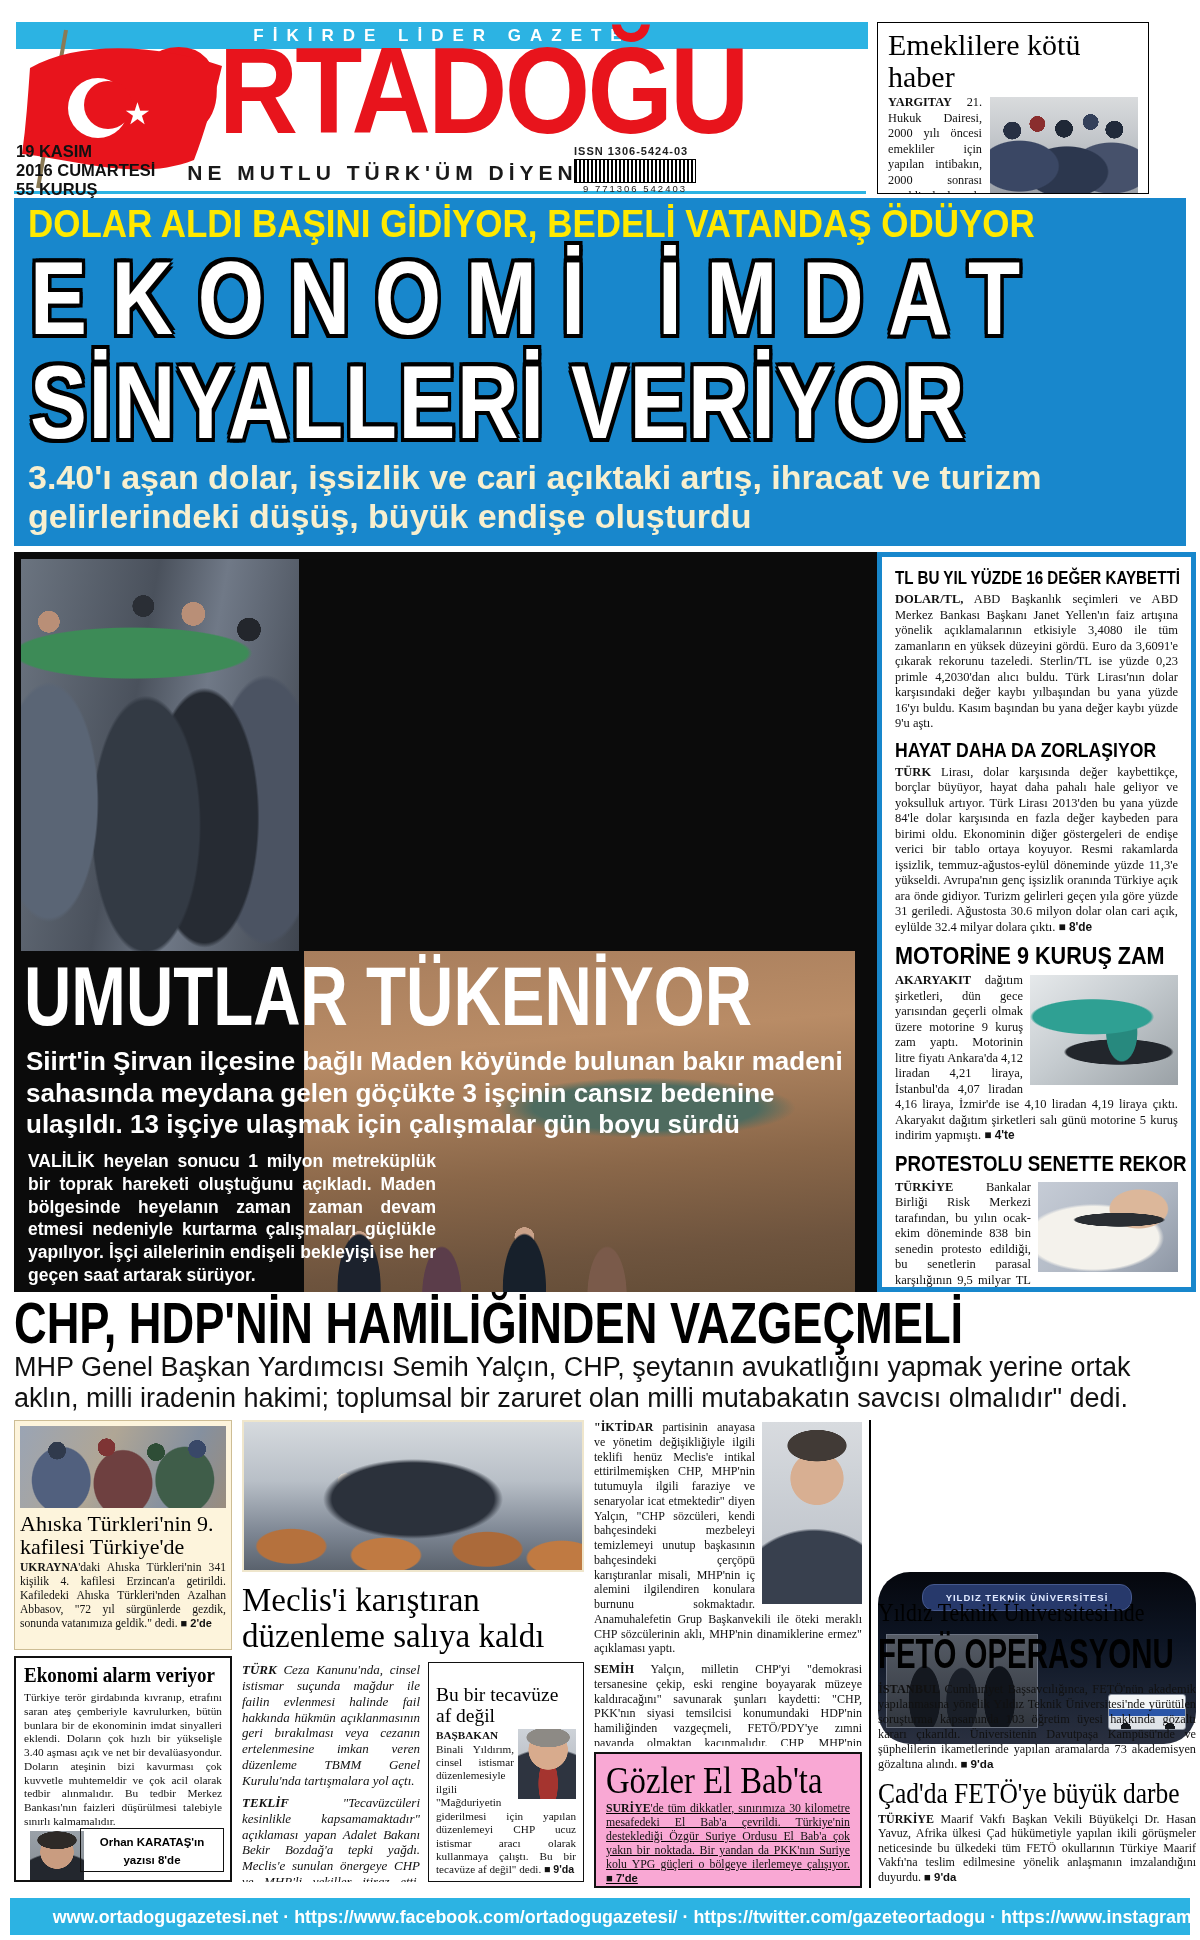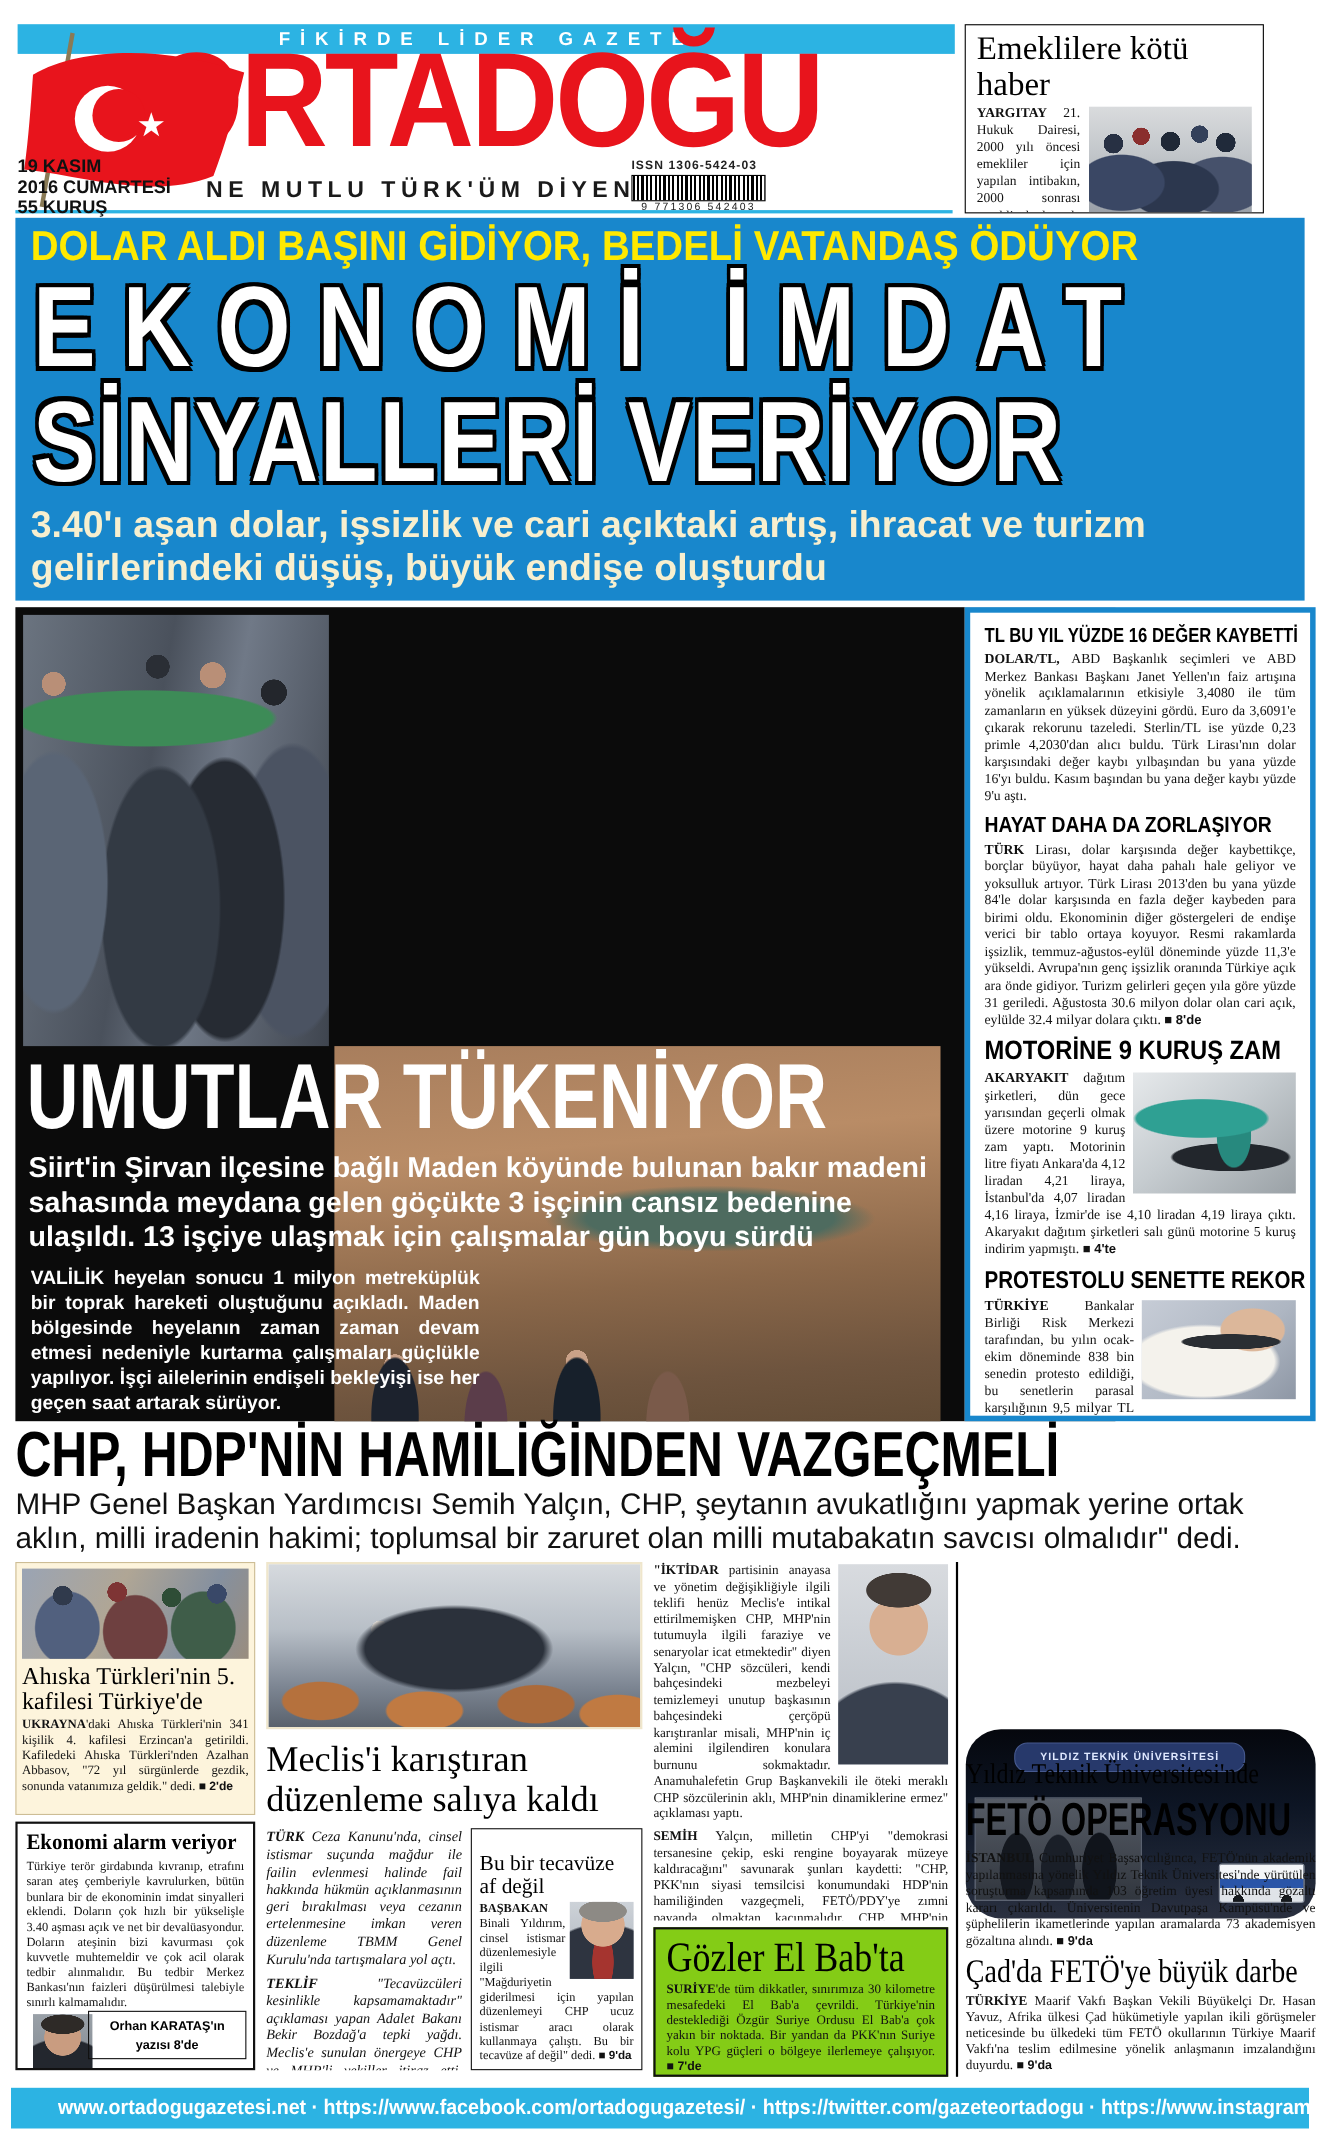--- a/index.html
+++ b/index.html
@@ -231,21 +231,21 @@
     </div>
   </div>
 
   <div class="abs" style="left:14px;top:1294px;">
     <span class="cx" style="transform:scaleX(.78);font-size:58px;font-weight:bold;color:#000;line-height:1;">CHP, HDP'NİN HAMİLİĞİNDEN VAZGEÇMELİ</span>
   </div>
   <div class="abs" style="left:14px;top:1352px;width:1176px;font-size:27px;color:#111;line-height:1.16;">MHP Genel Başkan Yardımcısı Semih Yalçın, CHP, şeytanın avukatlığını yapmak yerine ortak aklın, milli iradenin hakimi; toplumsal bir zaruret olan milli mutabakatın savcısı olmalıdır" dedi.</div>
 
   <div class="abs" style="left:14px;top:1420px;width:218px;height:230px;background:#fdf4dc;border:1px solid #cdbd95;box-sizing:border-box;padding:5px;overflow:hidden;">
     <div class="ph ph-ahiska" style="width:206px;height:82px;"></div>
-    <div class="serif" style="font-size:22px;line-height:1.05;color:#000;margin-top:4px;">Ahıska Türkleri'nin 5. kafilesi Türkiye'de</div>
+    <div class="serif" style="font-size:22px;line-height:1.05;color:#000;margin-top:4px;">Ahıska Türkleri'nin 9. kafilesi Türkiye'de</div>
     <div class="serif jt" style="font-size:11.6px;line-height:1.2;margin-top:3px;color:#111;">
       <span class="lead">UKRAYNA</span><span>'daki Ahıska Türkleri'nin 341 kişilik 4. kafilesi Erzincan'a getirildi. Kafiledeki Ahıska Türkleri'nden Azalhan Abbasov, "72 yıl sürgünlerde gezdik, sonunda vatanımıza geldik." dedi.</span>
       <span class="ref">■ 2'de</span>
     </div>
   </div>
 
   <div class="abs boxline" style="left:14px;top:1656px;width:218px;height:226px;box-sizing:border-box;padding:6px 8px;overflow:hidden;background:#fff;">
     <div style="text-align:center;">
       <span class="cx serif" style="transform:scaleX(.95);font-weight:bold;font-size:20px;color:#000;">Ekonomi alarm veriyor</span>
     </div>
@@ -286,21 +286,21 @@
     <span class="ph ph-semih" style="float:right;width:100px;height:182px;margin:2px 0 4px 7px;"></span>
     <span class="lead">"İKTİDAR</span>
     <span>partisinin anayasa ve yönetim değişikliğiyle ilgili teklifi henüz Meclis'e intikal ettirilmemişken CHP, MHP'nin tutumuyla ilgili faraziye ve senaryolar icat etmektedir" diyen Yalçın, "CHP sözcüleri, kendi bahçesindeki mezbeleyi temizlemeyi unutup başkasının bahçesindeki çerçöpü karıştıranlar misali, MHP'nin iç alemini ilgilendiren konulara burnunu sokmaktadır. Anamuhalefetin Grup Başkanvekili ile öteki meraklı CHP sözcülerinin aklı, MHP'nin dinamiklerine ermez" açıklaması yaptı.</span>
     <div style="margin-top:6px;">
       <span class="lead">SEMİH</span>
       <span>Yalçın, milletin CHP'yi "demokrasi tersanesine çekip, eski rengine boyayarak müzeye kaldıracağını" savunarak şunları kaydetti: "CHP, PKK'nın siyasi temsilcisi konumundaki HDP'nin hamiliğinden vazgeçmeli, FETÖ/PDY'ye zımni payanda olmaktan kaçınmalıdır. CHP, MHP'nin dinamiklerine kafa yoracağına, gövdesini çürüten bölücü akımlardan temizlenmeli ve kuruluş felsefesine geri dönmelidir."</span>
       
     </div>
   </div>
 
-  <div class="abs boxline" style="left:594px;top:1752px;width:268px;height:136px;box-sizing:border-box;padding:4px 10px;overflow:hidden;background:#84cc16;">
+  <div class="abs boxline" style="left:594px;top:1752px;width:268px;height:136px;box-sizing:border-box;padding:4px 10px;overflow:hidden;background:#f9a8d4;text-decoration:underline;">
     <div>
       <span class="cx serif" style="transform:scaleX(.86);font-size:38px;color:#000;">Gözler El Bab'ta</span>
     </div>
     <div class="serif jt" style="font-size:11.8px;line-height:1.18;color:#111;">
       <span class="lead">SURİYE</span><span>'de tüm dikkatler, sınırımıza 30 kilometre mesafedeki El Bab'a çevrildi. Türkiye'nin desteklediği Özgür Suriye Ordusu El Bab'a çok yakın bir noktada. Bir yandan da PKK'nın Suriye kolu YPG güçleri o bölgeye ilerlemeye çalışıyor.</span>
       <span class="ref">■ 7'de</span>
     </div>
   </div>
 
   <div class="abs" style="left:869px;top:1420px;width:2px;height:468px;background:#000;"></div>

